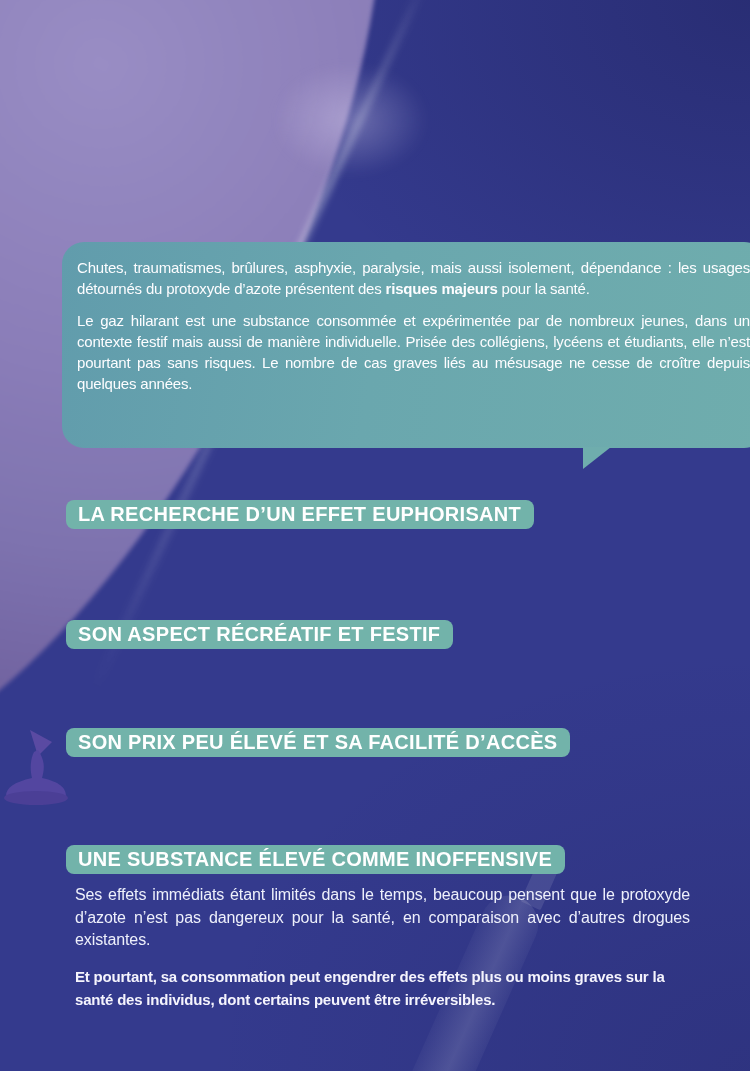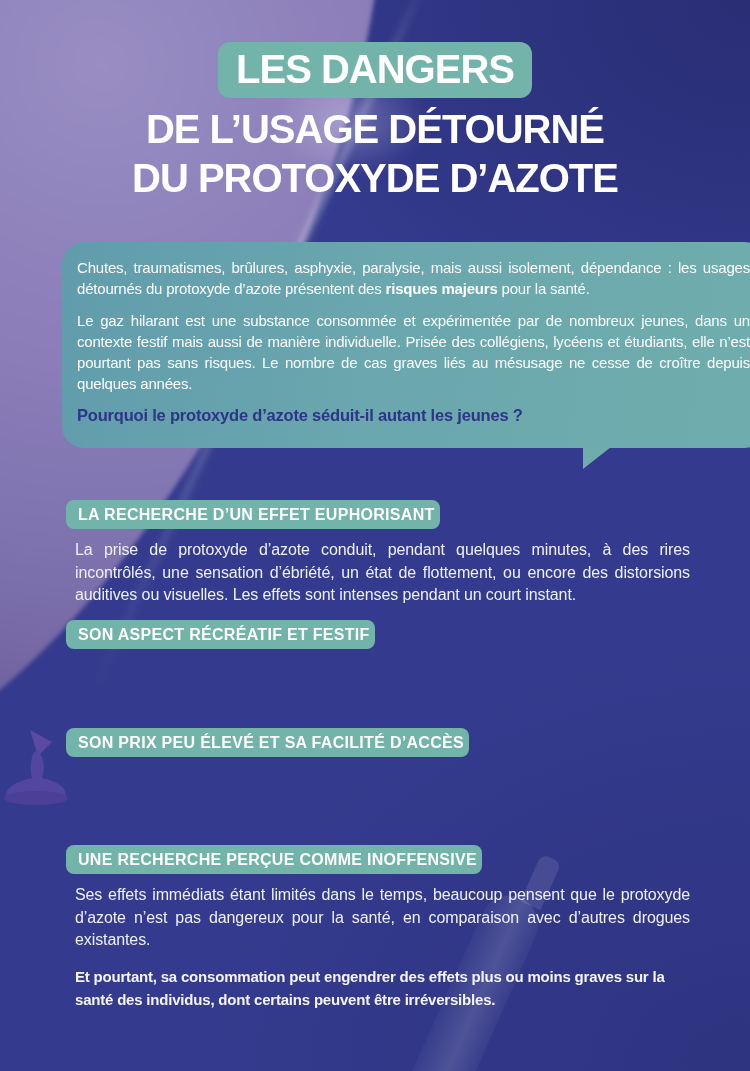--- a/index.html
+++ b/index.html
@@ -105,23 +105,23 @@
     text-align:left;margin-bottom:0;
     letter-spacing:-0.2px;
   }
   .bubble b{font-weight:bold;}
   
   .topic{position:absolute;left:66px;width:624px;z-index:5;}
   .badge{
     display:inline-block;
     background:var(--accent-teal);
     color:#ffffff;
-    font-weight:bold;font-size:16px;line-height:19px;
+    font-weight:bold;font-size:20px;line-height:19px;
     letter-spacing:0.3px;
-    padding:5px 5px 5px 12px;
+    padding:5px 13px 5px 12px;
     border-radius:8px;
     margin-bottom:10px;
   }
   .topic .body{
     margin-left:9px;
     font-size:16px;line-height:22.5px;letter-spacing:-0.1px;
     text-align:justify;
     color:#eef0fb;
   }
   .conclusion{
@@ -140,50 +140,39 @@
   <div class="balloon-sheen"></div>
   <div class="light-streak"></div>
   <svg class="stand" width="100" height="100" viewBox="0 0 100 100">
     <path d="M30 18 L52 30 L38 44 Z" fill="#5a4aa2"></path>
     <path d="M38 38 C46 50 44 58 42 66 C60 70 66 76 66 84 L6 84 C6 76 14 70 32 66 C30 58 30 48 34 40 Z" fill="#5346a0"></path>
     <ellipse cx="36" cy="86" rx="32" ry="7" fill="#4b3f96"></ellipse>
   </svg>
   <div class="cartridge-body"></div>
   <div class="cartridge-neck"></div>
 
-  <header class="title-block">
-    <div>
-      <span class="title-line1-badge">
-        <span>LES DANGERS</span>
-      </span>
-    </div>
-    <div class="title-line first-gap">DE L’USAGE DÉTOURNÉ</div>
-    <div class="title-line">DU PROTOXYDE D’AZOTE</div>
-  </header>
 
   <section class="bubble">
     <p><span>Chutes, traumatismes, brûlures, asphyxie, paralysie, mais aussi isolement, dépendance : les usages détournés du protoxyde d’azote présentent des </span><b>risques majeurs</b><span> pour la santé.</span></p>
     <p>Le gaz hilarant est une substance consommée et expérimentée par de nombreux jeunes, dans un contexte festif mais aussi de manière individuelle. Prisée des collégiens, lycéens et étudiants, elle n’est pourtant pas sans risques. Le nombre de cas graves liés au mésusage ne cesse de croître depuis quelques années.</p>
-    <p class="question">Pourquoi le protoxyde d’azote séduit-il autant les jeunes ?</p>
     <div class="bubble-tail"></div>
   </section>
 
   <section class="topic" style="top:500px">
     <div class="badge"><span>LA RECHERCHE D’UN EFFET EUPHORISANT</span></div>
-    <p class="body">La prise de protoxyde d’azote conduit, pendant quelques minutes, à des rires incontrôlés, une sensation d’ébriété, un état de flottement, ou encore des distorsions auditives ou visuelles. Les effets sont intenses pendant un court instant.</p>
   </section>
 
   <section class="topic" style="top:620px">
     <div class="badge"><span>SON ASPECT RÉCRÉATIF ET FESTIF</span></div>
   </section>
 
   <section class="topic" style="top:728px">
     <div class="badge"><span>SON PRIX PEU ÉLEVÉ ET SA FACILITÉ D’ACCÈS</span></div>
   </section>
 
   <section class="topic" style="top:845px">
-    <div class="badge"><span>UNE RECHERCHE PERÇUE COMME INOFFENSIVE</span></div>
+    <div class="badge"><span>UNE SUBSTANCE ÉLEVÉ COMME INOFFENSIVE</span></div>
     <p class="body">Ses effets immédiats étant limités dans le temps, beaucoup pensent que le protoxyde d’azote n’est pas dangereux pour la santé, en comparaison avec d’autres drogues existantes.</p>
   </section>
 
   <p class="conclusion">Et pourtant, sa consommation peut engendrer des effets plus ou moins graves sur la santé des individus, dont certains peuvent être irréversibles.</p>
 
 </div>
 
 </body></html>

